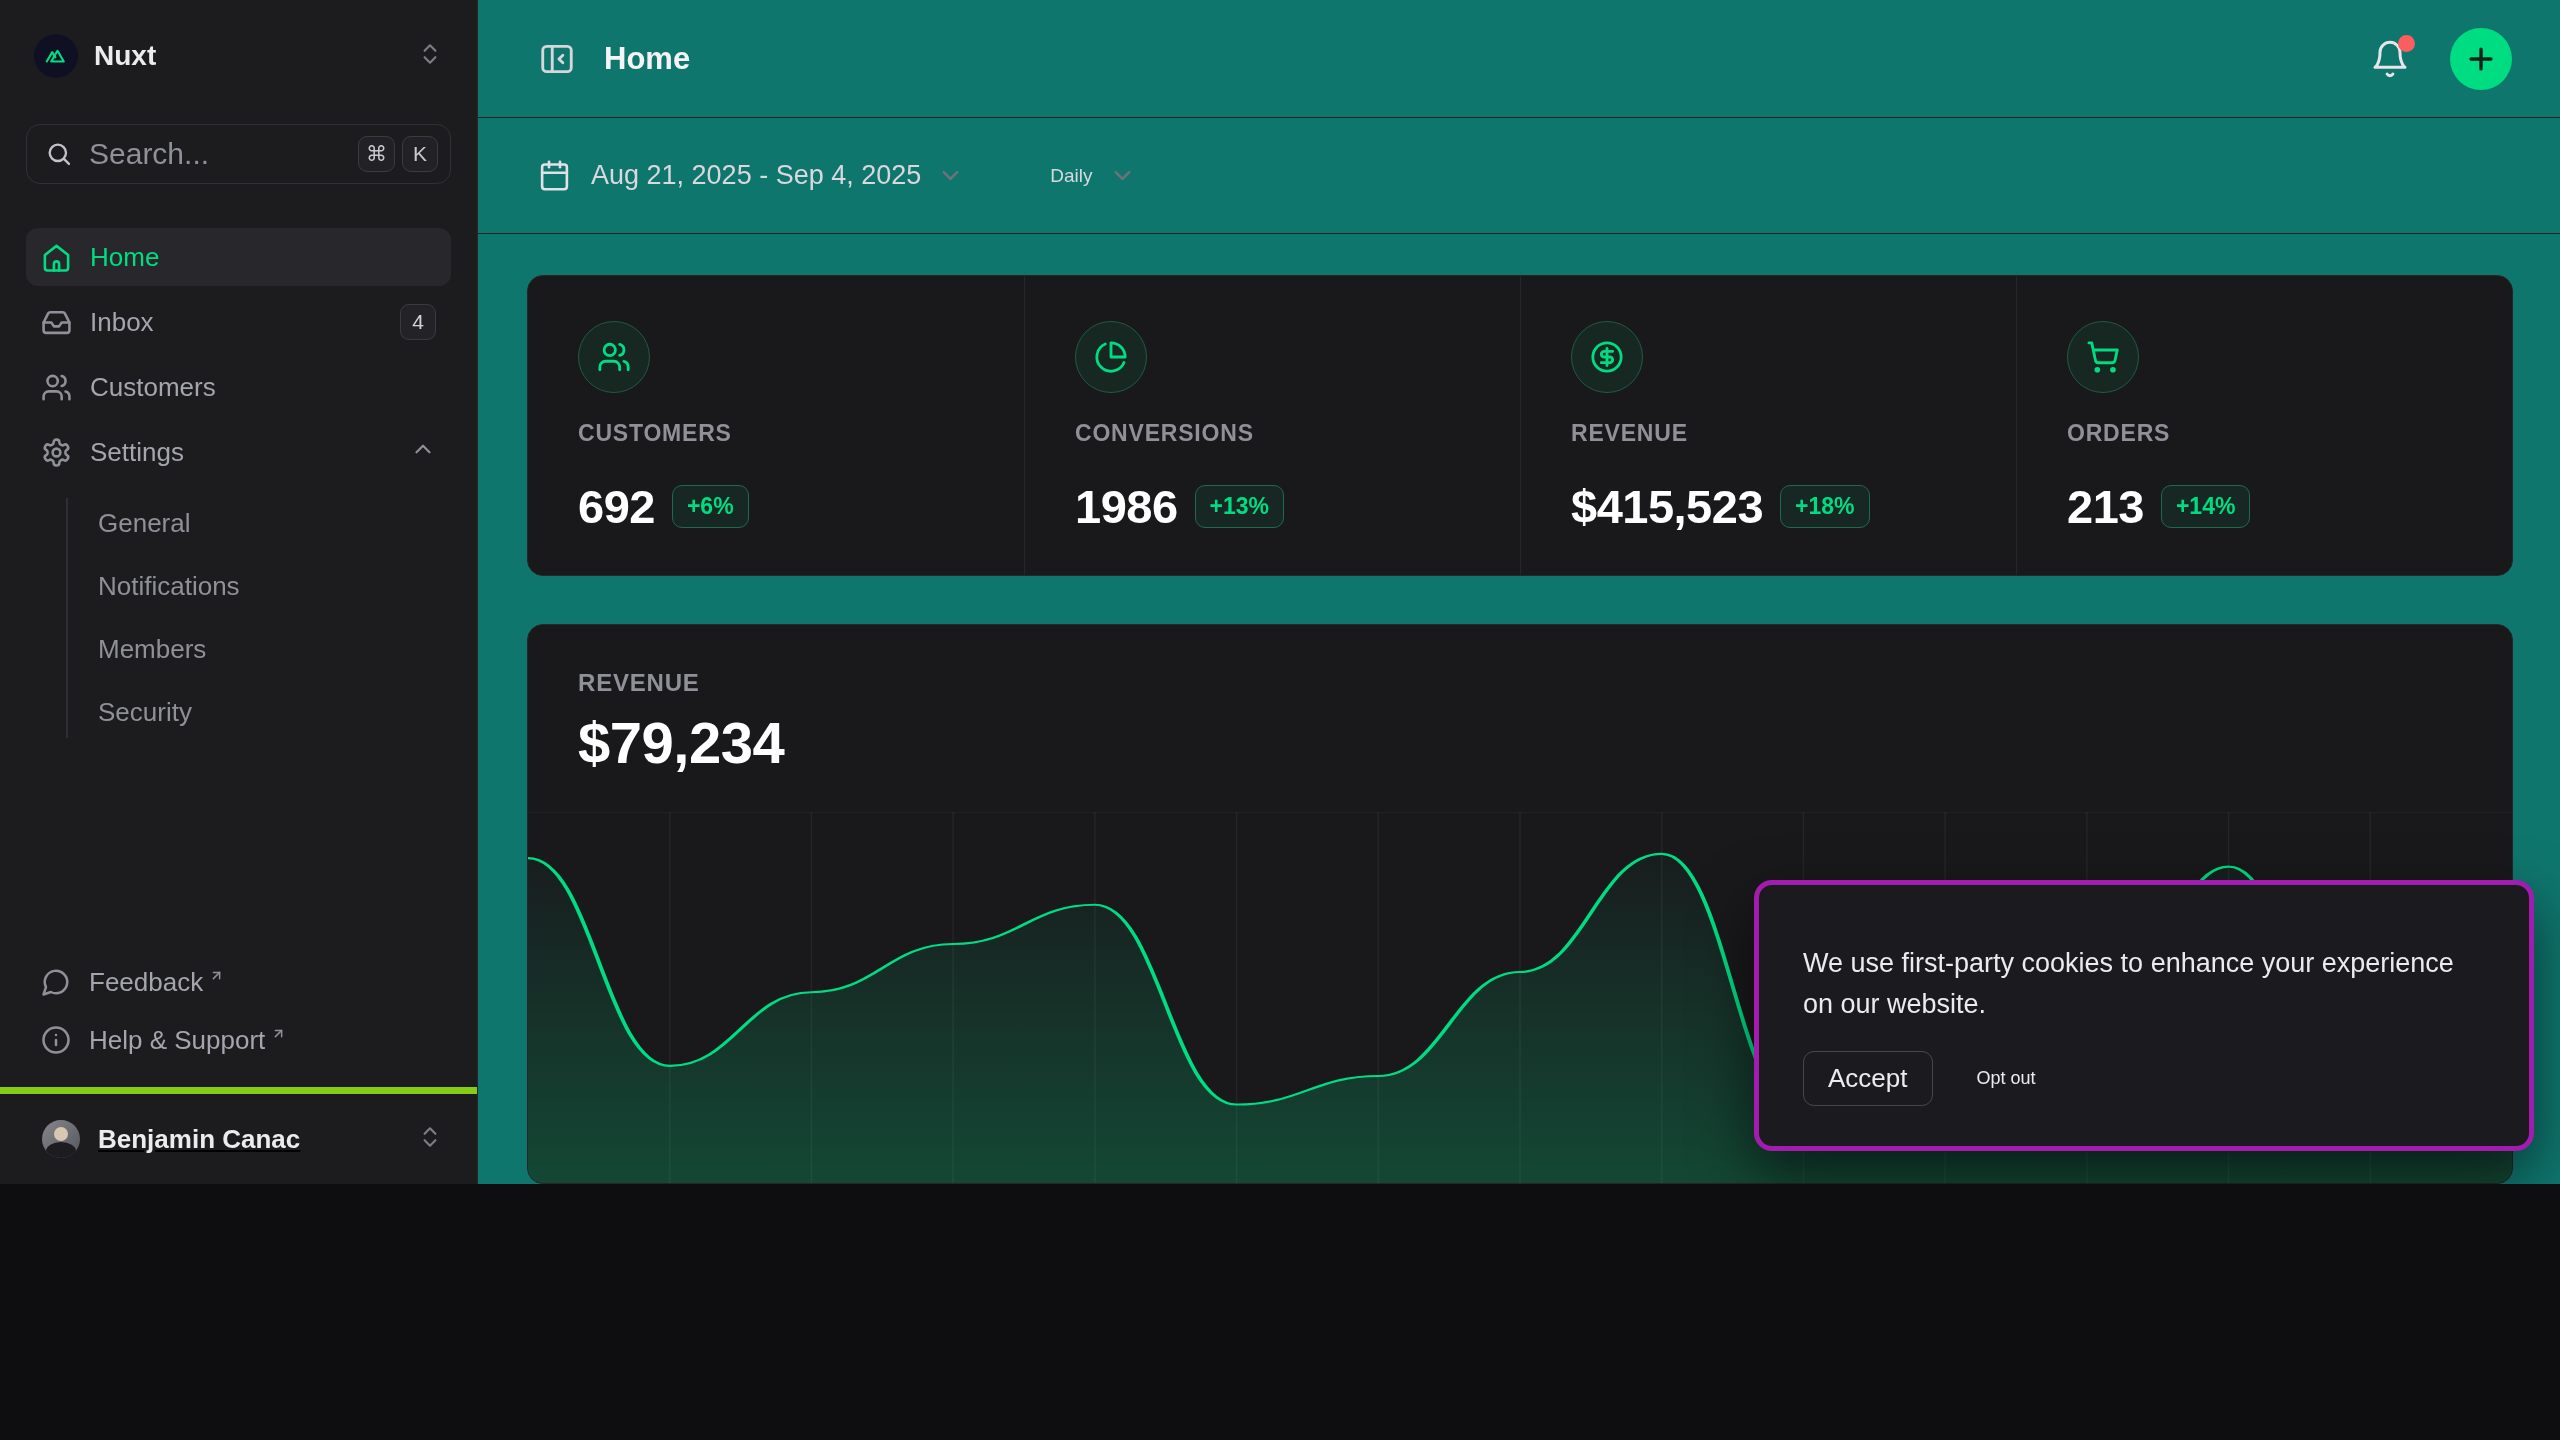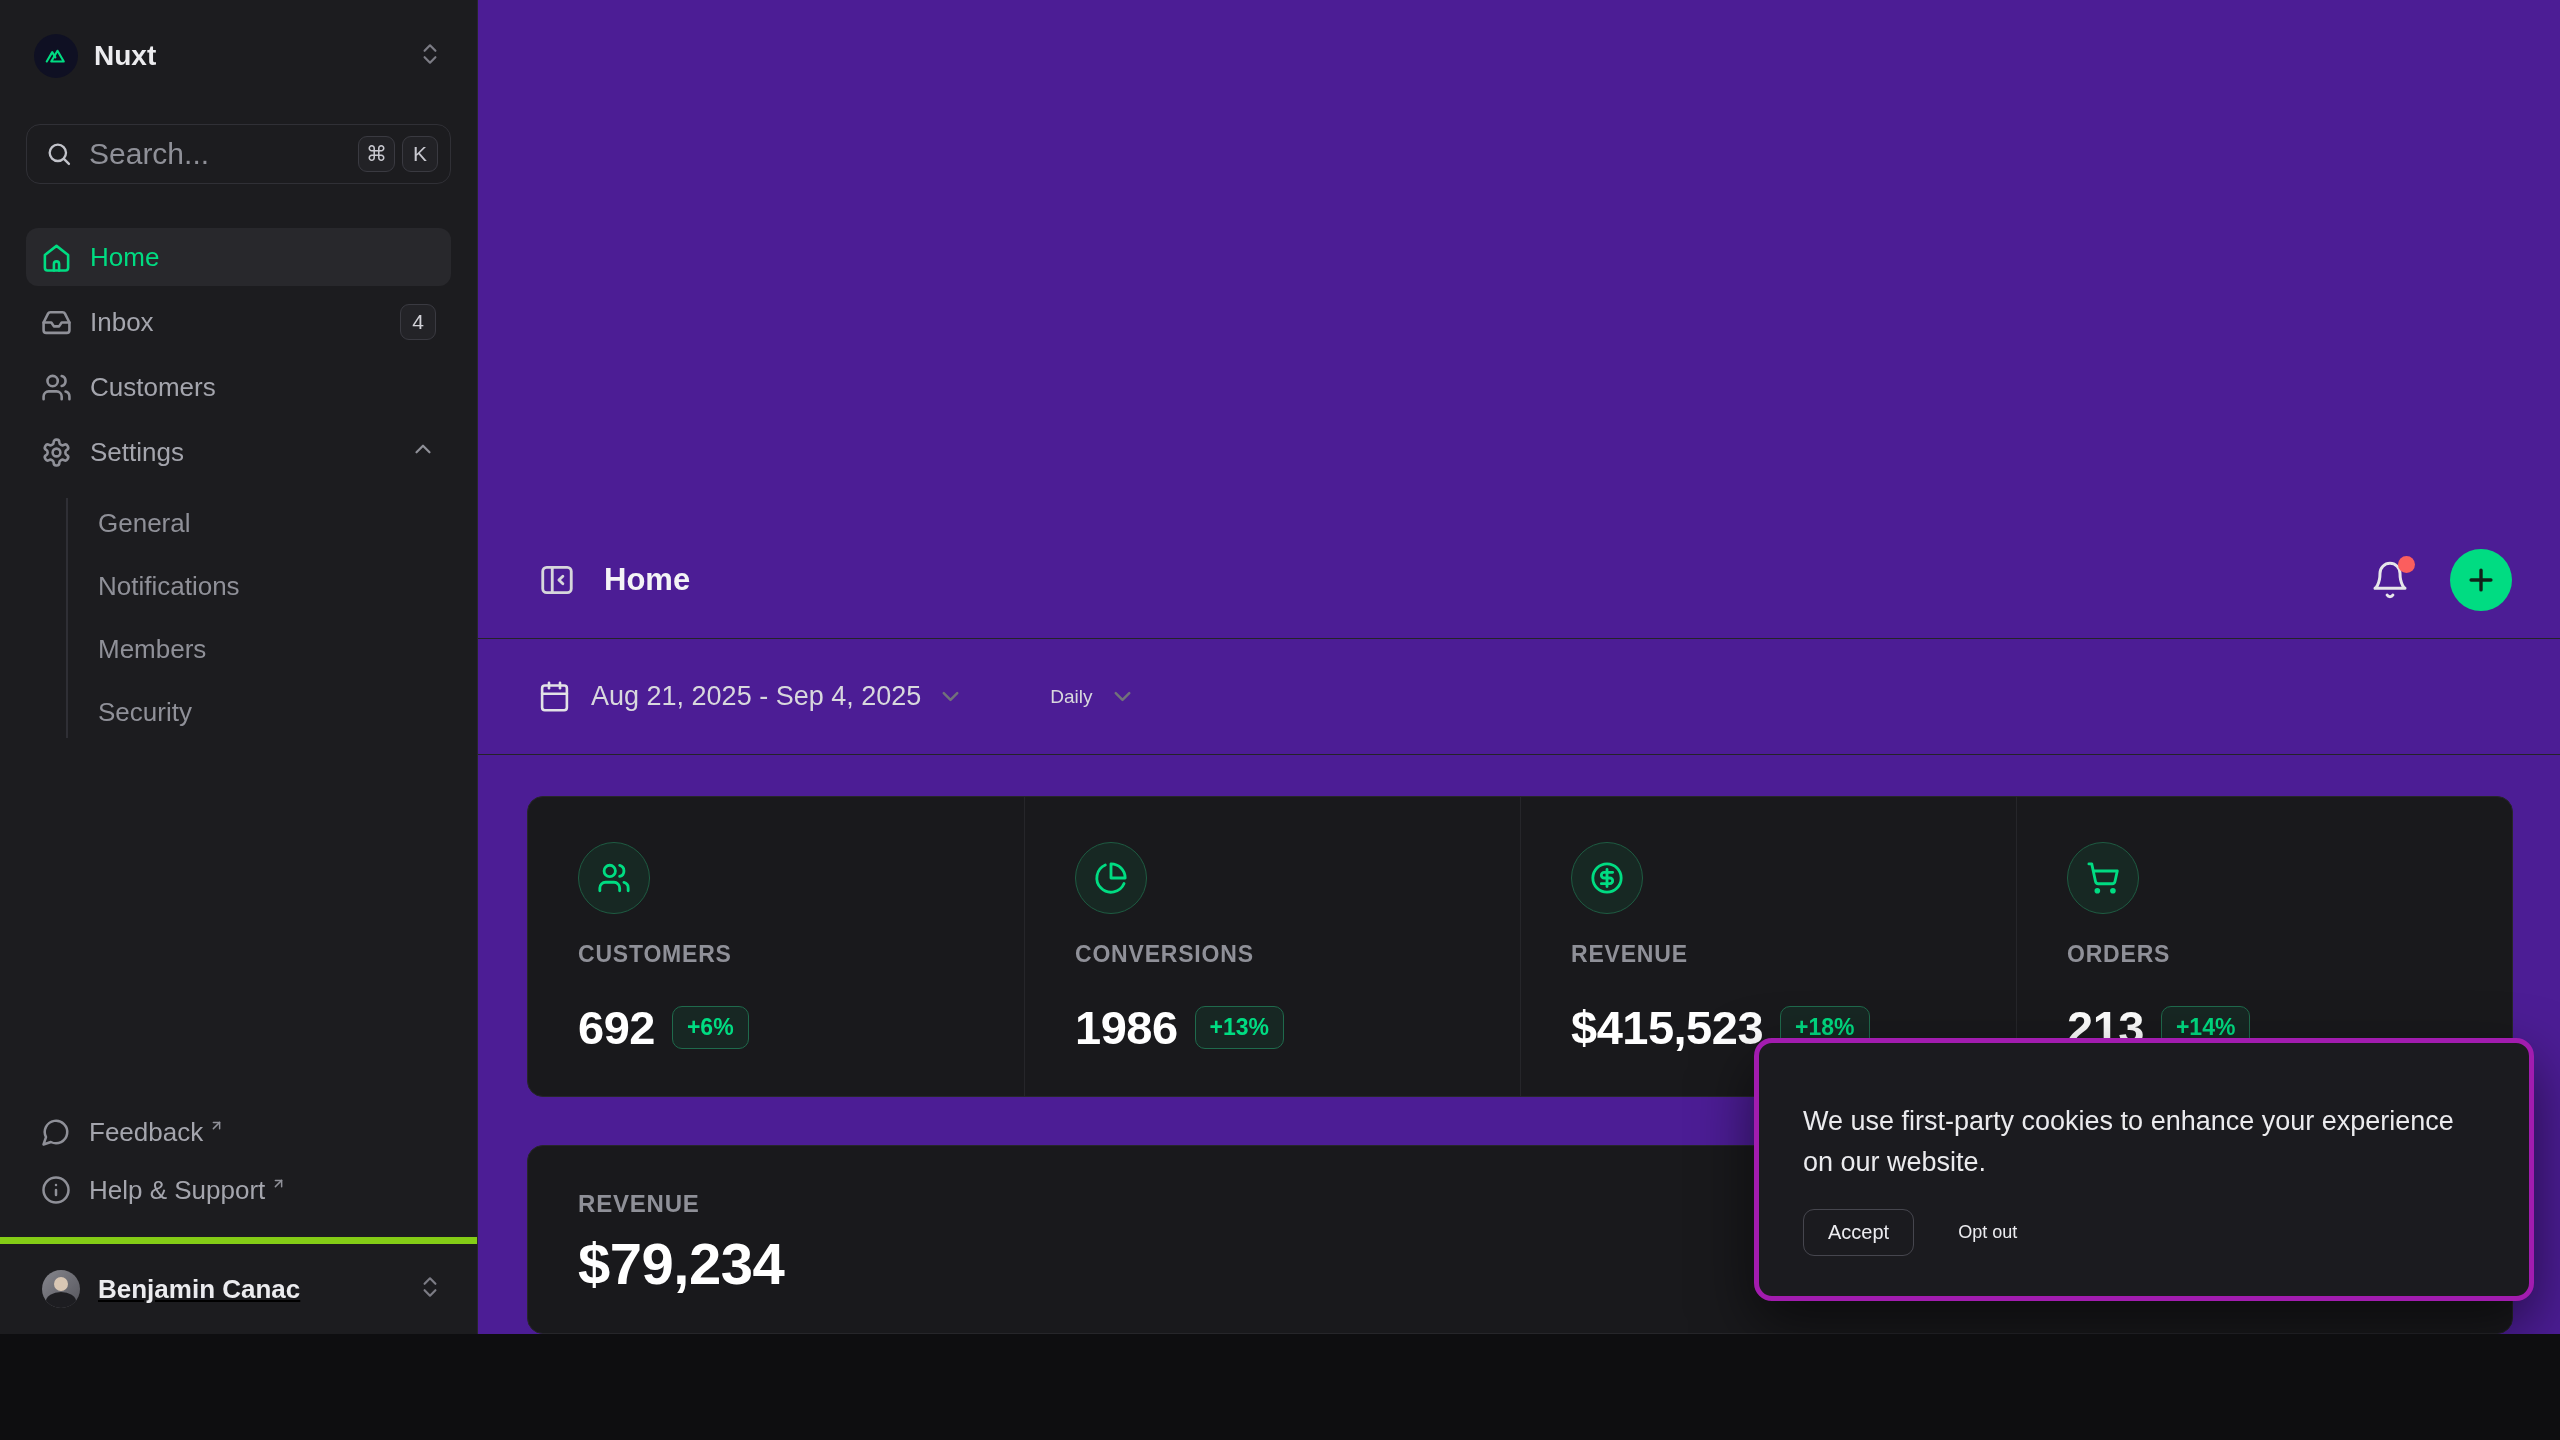--- a/index.html
+++ b/index.html
@@ -1,18 +1,18 @@
 <!DOCTYPE html>
 <html><head>
 <meta charset="utf-8">
 <style>
   * { margin:0; padding:0; box-sizing:border-box; }
   html,body { background:#0e0e10; }
   body { font-family:"Liberation Sans", sans-serif; }
-  .page { position:relative; width:2560px; height:1334px; overflow:hidden; display:flex; background:#4c1d95;align-items:flex-end; }
+  .page { position:relative; width:2560px; height:1184px; overflow:hidden; display:flex; background:#0f766e; }
 
   
   .sidebar { width:478px; min-width:478px; height:100%; background:#1c1c1f; border-right:1px solid #27272b; display:flex; flex-direction:column; }
   .side-top { padding:30px 26px 0 26px; }
   .brand-row { display:flex; align-items:center; height:52px; padding:0 8px; }
   .brand-logo { width:44px; height:44px; border-radius:50%; background:#0f1023; display:flex; align-items:center; justify-content:center; }
   .brand-logo svg { width:30px; height:30px; }
   .brand-name { margin-left:16px; font-size:28px; font-weight:600; color:#ececef; flex:1; }
   .updown { color:#7c7c85; }
   .updown svg { width:26px; height:26px; }
@@ -89,21 +89,21 @@
   .rev-head { padding:44px 50px 0 50px; }
   .rev-label { font-size:24px; font-weight:600; letter-spacing:0.8px; color:#8f9098; }
   .rev-total { margin-top:12px; font-size:58px; font-weight:700; color:#ffffff; letter-spacing:-0.5px; }
   .chart-wrap { flex:1; margin-top:36px; position:relative; min-height:0; }
   .chart-wrap svg { position:absolute; inset:0; width:100%; height:100%; display:block; }
 
   
   .cookie { position:absolute; right:26px; bottom:33px; width:780px; background:#1b1b1f; border:5px solid #a21caf; border-radius:18px; padding:58px 44px 40px 44px; box-shadow:0 24px 60px rgba(0,0,0,0.55); z-index:20; }
   .cookie-msg { font-size:27px; line-height:41px; color:#ebebee; }
   .cookie-actions { margin-top:26px; display:flex; align-items:center; }
-  .btn-accept { border:1px solid #46464e; background:transparent; color:#ececf0; font-size:20px; font-weight:500; border-radius:11px; padding:11px 24px; cursor:pointer; font-family:inherit; }
+  .btn-accept { border:1px solid #46464e; background:transparent; color:#ececf0; font-size:26px; font-weight:500; border-radius:11px; padding:11px 24px; cursor:pointer; font-family:inherit; }
   .btn-optout { border:none; background:transparent; color:#ececf0; font-size:18px; font-weight:500; margin-left:44px; cursor:pointer; font-family:inherit; }
 </style>
 </head>
 <body>
 
 <div class="page">
 
   <aside class="sidebar">
     <div class="side-top">
       <div class="brand-row">

